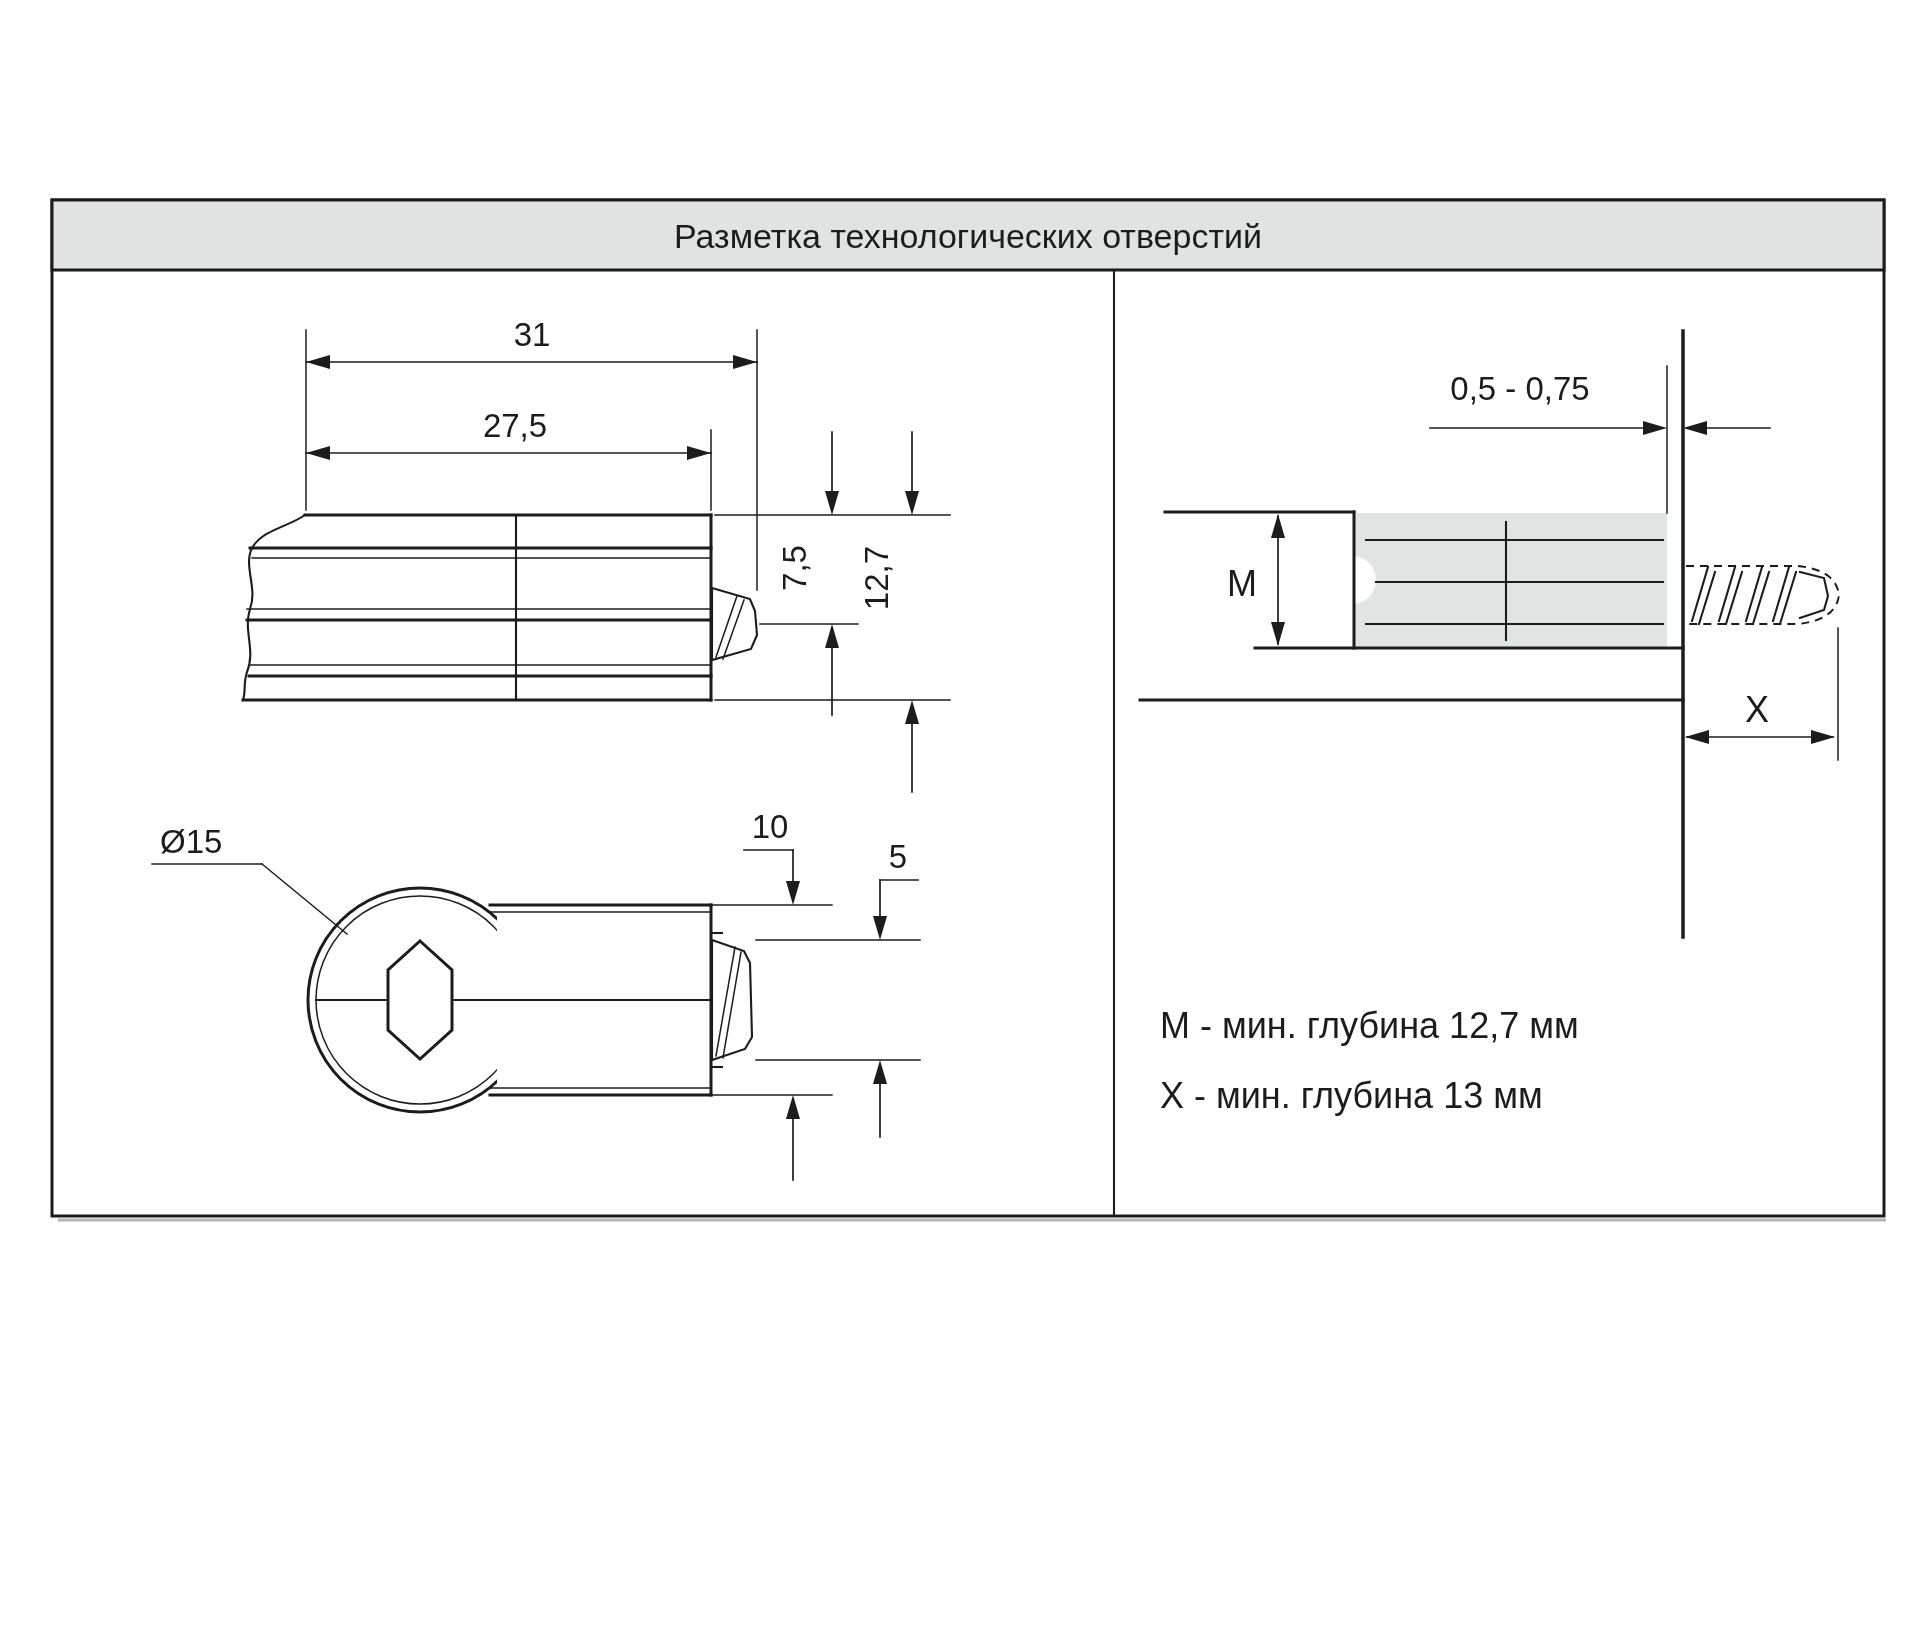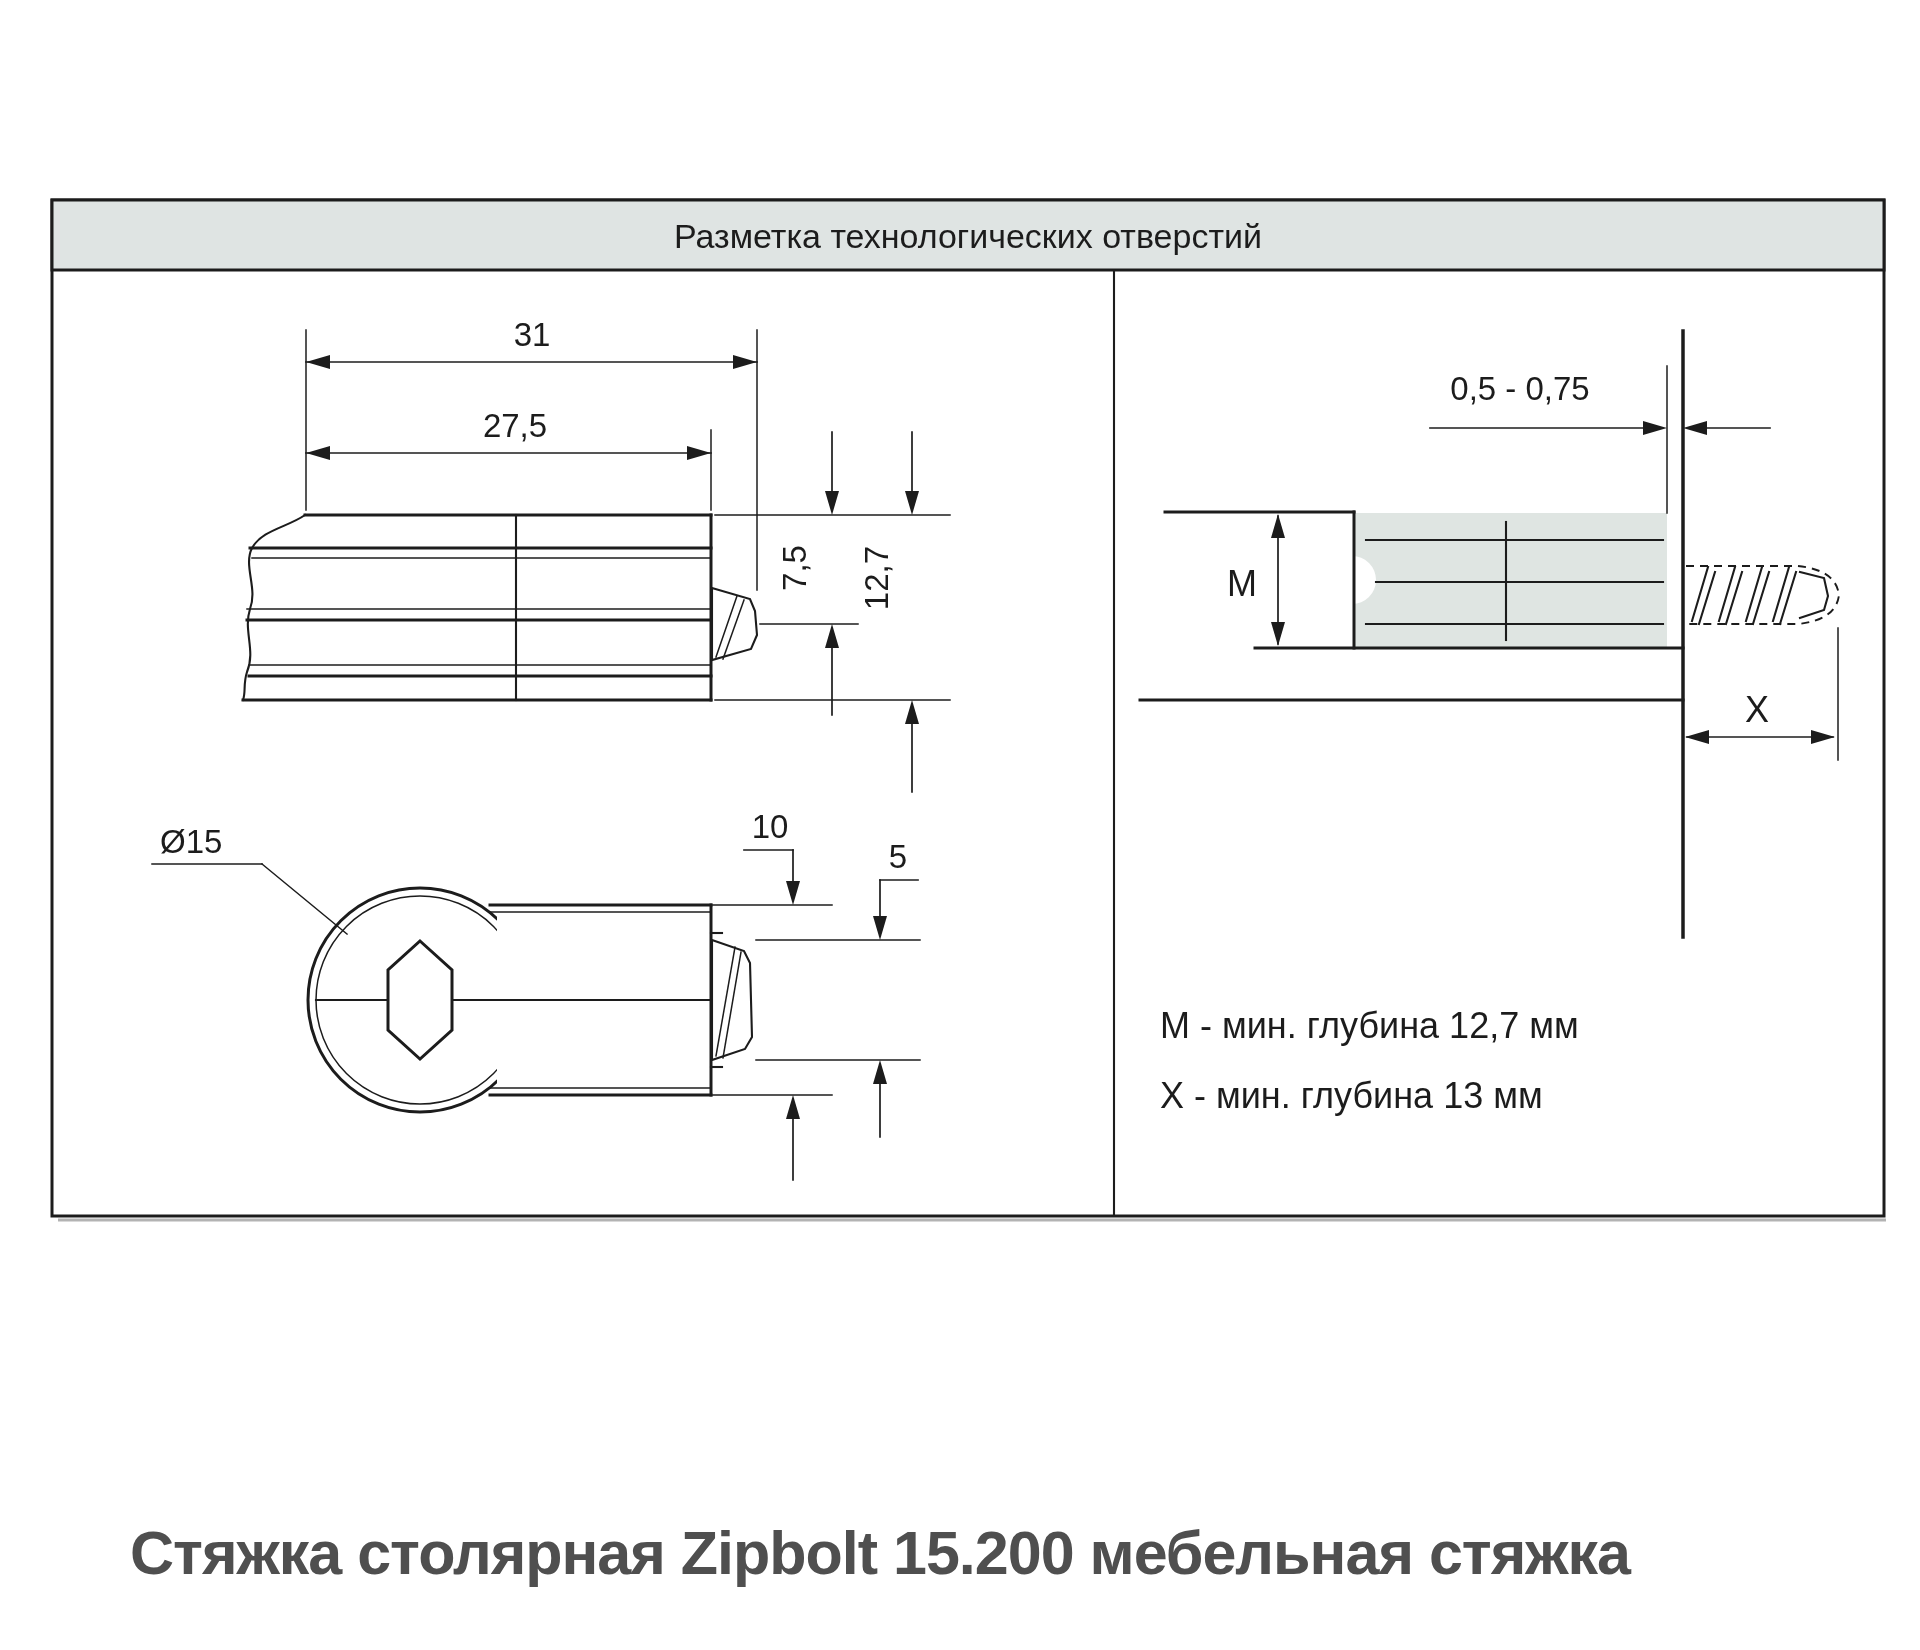--- a/index.html
+++ b/index.html
@@ -210,15 +210,14 @@
       <polygon points="1835,737 1811,730 1811,744" class="arrow"></polygon>
     </g>
 
     <g>
       <text x="1160" y="1038" class="t-note">М - мин. глубина 12,7 мм</text>
       <text x="1160" y="1108" class="t-note">Х - мин. глубина 13 мм</text>
     </g>
   </g>
 </svg>
 
-<div class="caption">Стяжка столярная Zipbolt 15.200 мебельная стяжка</div>
 
 </div>
 
 </body></html>

